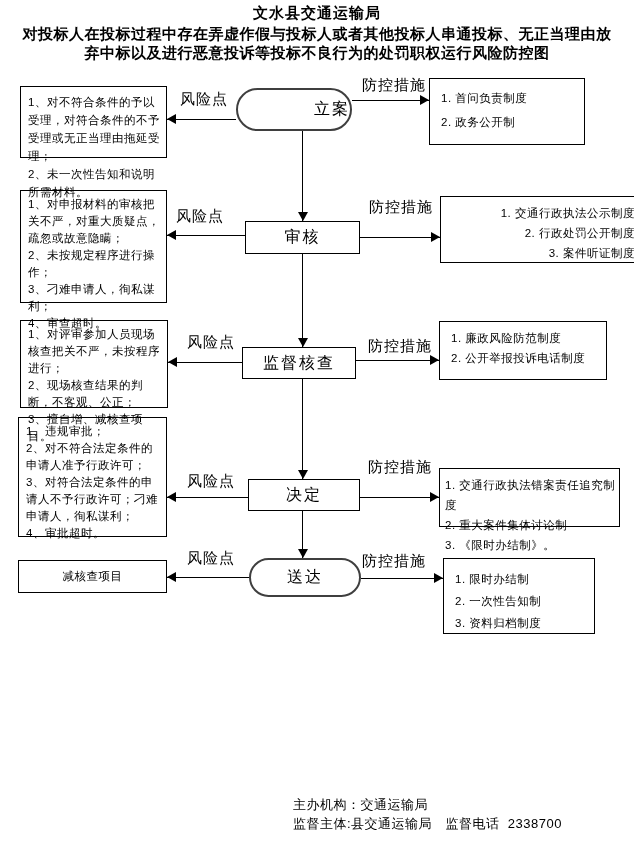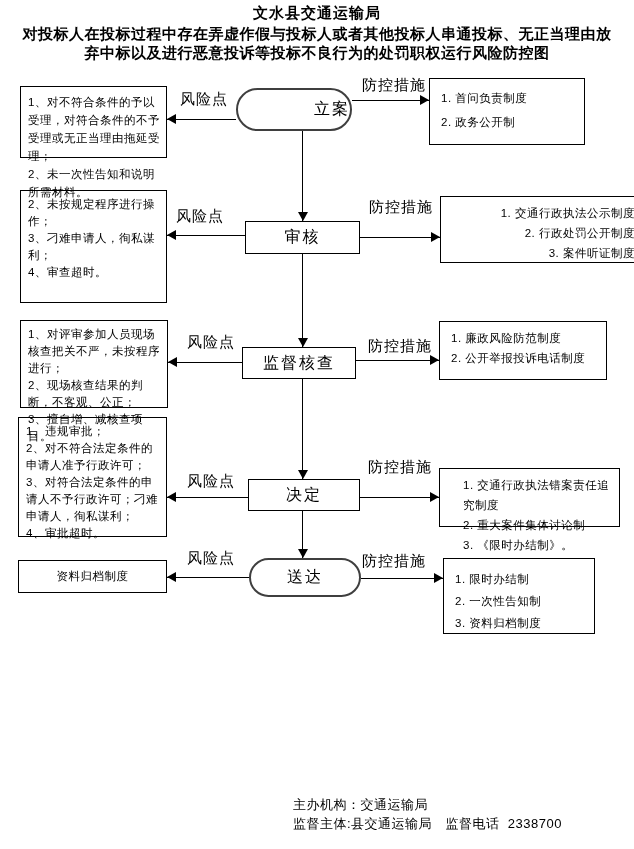--- a/index.html
+++ b/index.html
@@ -71,20 +71,21 @@
   <div class="abs ah-right" style="left:420px;top:95px;"></div>
   <div class="abs mbox" style="left:429px;top:78px;width:156px;height:67px;line-height:24px;padding-top:7px;">
     <div>1. 首问负责制度</div>
     <div>2. 政务公开制</div>
   </div>
 
   <div class="abs vline" style="left:302px;top:131px;height:90px;"></div>
   <div class="abs ah-down" style="left:298px;top:212px;"></div>
 
   <div class="abs riskbox" style="left:20px;top:190px;width:147px;height:113px;">
+    <div class="ritem">1、对申报材料的审核把关不严，对重大质疑点，疏忽或故意隐瞒；</div>
     <div class="ritem">2、未按规定程序进行操作；</div>
     <div class="ritem">3、刁难申请人，徇私谋利；</div>
     <div class="ritem">4、审查超时。</div>
   </div>
   <div class="abs lbl" style="left:176px;top:207px;">风险点</div>
   <div class="abs hline" style="left:167px;top:235px;width:78px;"></div>
   <div class="abs ah-left" style="left:167px;top:230px;"></div>
 
   <div class="abs node rect" style="left:245px;top:221px;width:115px;height:33px;">
     <span>审核</span>
@@ -136,31 +137,31 @@
   <div class="abs hline" style="left:167px;top:497px;width:81px;"></div>
   <div class="abs ah-left" style="left:167px;top:492px;"></div>
 
   <div class="abs node rect" style="left:248px;top:479px;width:112px;height:32px;">
     <span>决定</span>
   </div>
 
   <div class="abs lbl" style="left:368px;top:458px;">防控措施</div>
   <div class="abs hline" style="left:360px;top:497px;width:79px;"></div>
   <div class="abs ah-right" style="left:430px;top:492px;"></div>
-  <div class="abs mbox" style="left:439px;top:468px;width:181px;height:59px;padding-left:23px;">
+  <div class="abs mbox" style="left:439px;top:468px;width:181px;height:59px;padding-left:5px;">
     <div>1. 交通行政执法错案责任追究制度</div>
     <div>2. 重大案件集体讨论制</div>
     <div>3. 《限时办结制》。</div>
   </div>
 
   <div class="abs vline" style="left:302px;top:511px;height:47px;"></div>
   <div class="abs ah-down" style="left:298px;top:549px;"></div>
 
   <div class="abs riskbox center" style="left:18px;top:560px;width:149px;height:33px;">
-    <div class="ritem">资料归档制度</div>
+    <div class="ritem">减核查项目</div>
   </div>
   <div class="abs lbl" style="left:187px;top:549px;">风险点</div>
   <div class="abs hline" style="left:167px;top:577px;width:82px;"></div>
   <div class="abs ah-left" style="left:167px;top:572px;"></div>
 
   <div class="abs node stadium2" style="left:249px;top:558px;width:112px;height:39px;">
     <span>送达</span>
   </div>
 
   <div class="abs lbl" style="left:362px;top:552px;">防控措施</div>

